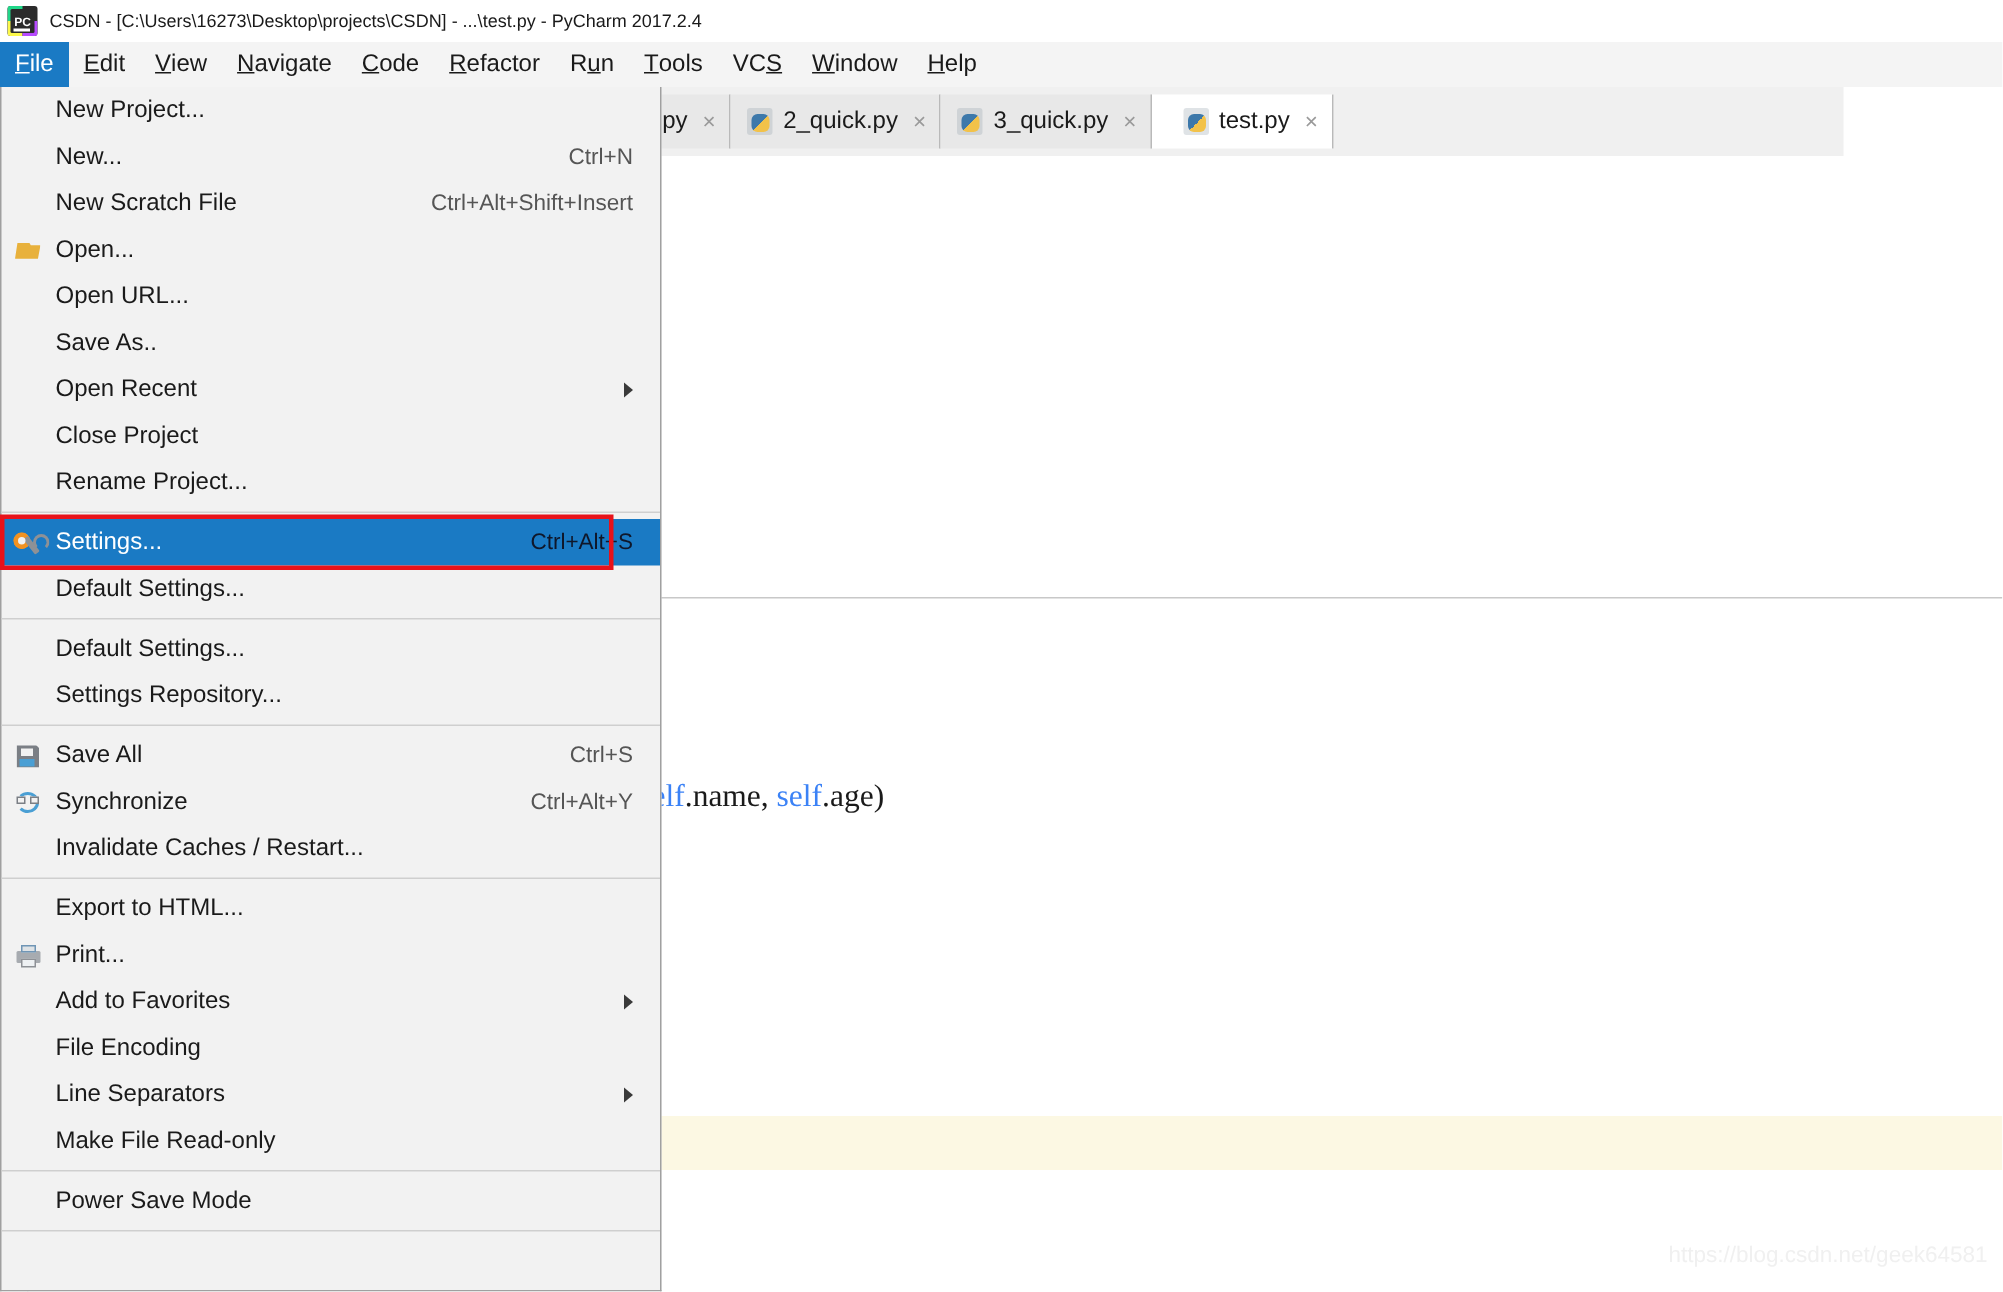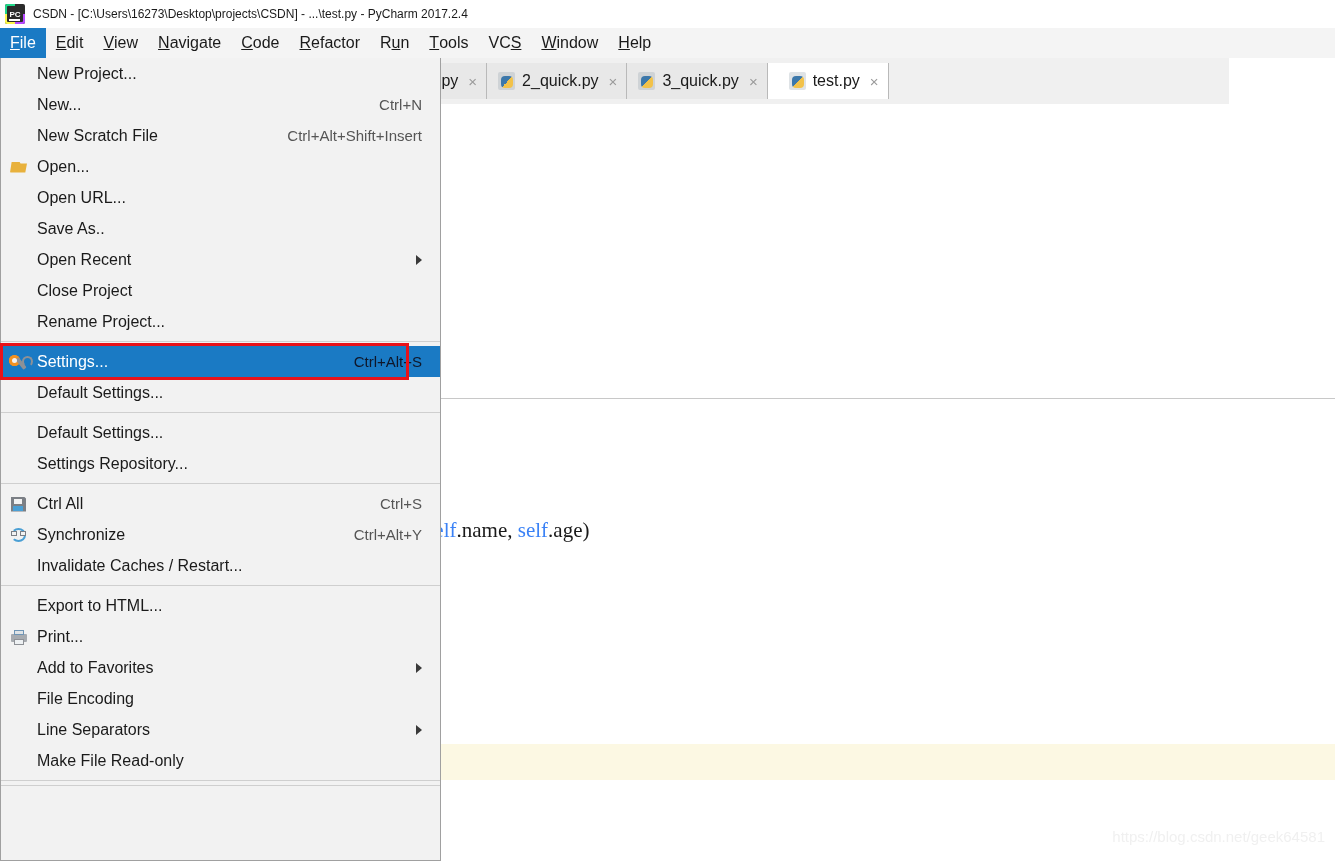--- a/index.html
+++ b/index.html
@@ -346,21 +346,21 @@
         <span class="lbl">Default Settings...</span>
       </div>
       <div class="mi">
         <span class="lbl">Settings Repository...</span>
       </div>
       <div class="msep"></div>
       <div class="mi">
         <span class="ico ic-save">
           <span class="shut"></span>
         </span>
-        <span class="lbl">Ctrl All</span>
+        <span class="lbl">Save All</span>
         <span class="acc">Ctrl+S</span>
       </div>
       <div class="mi">
         <span class="ico ic-sync">
           <span class="b1"></span>
           <span class="b2"></span>
         </span>
         <span class="lbl">Synchronize</span>
         <span class="acc">Ctrl+Alt+Y</span>
       </div>
@@ -385,18 +385,21 @@
         <span class="lbl">File Encoding</span>
       </div>
       <div class="mi">
         <span class="lbl">Line Separators</span>
         <span class="sub"></span>
       </div>
       <div class="mi">
         <span class="lbl">Make File Read-only</span>
       </div>
       <div class="msep"></div>
+      <div class="mi">
+        <span class="lbl">Power Save Mode</span>
+      </div>
       <div class="msep"></div>
       <div class="mi"></div>
     </div>
   <div class="redbox" id="redbox" style="top: 343px; height: 37px;"></div>
 
 </div>
 
 </body></html>

